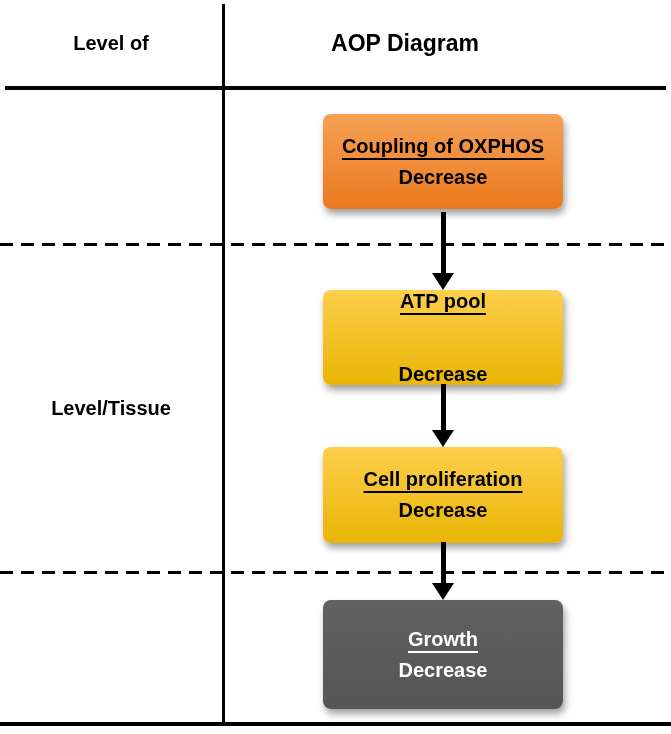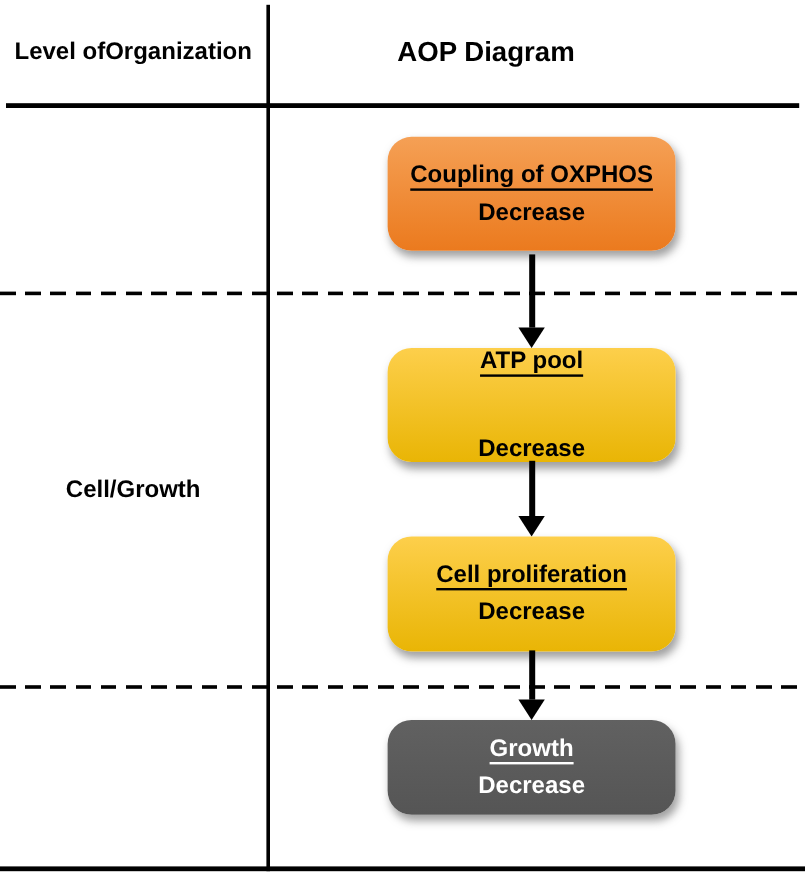--- a/index.html
+++ b/index.html
@@ -57,29 +57,29 @@
     font-size: 20px; font-weight: bold; line-height: 1.4; text-align: center;
   }
   .level-macro      { top: 90px;  height: 153px; }
   .level-celltissue { top: 245px; height: 326px; }
   .level-individual { top: 573px; height: 149px; }
 
   
   .node {
     position: absolute;
     left: 323px; width: 240px;
-    border-radius: 20px;
+    border-radius: 8px;
     display: flex; flex-direction: column; align-items: center; justify-content: center;
     font-size: 20px; font-weight: bold; line-height: 1.55; text-align: center;
     box-shadow: 2px 5px 7px rgba(110,110,110,0.65);
   }
   .node-1 { top: 114px; height: 95px; }
   .node-2 { top: 290px; height: 95px; }
   .node-3 { top: 447px; height: 96px; }
-  .node-4 { top: 600px; height: 79px; }
+  .node-4 { top: 600px; height: 109px; }
   .node-title {
     text-decoration: underline;
     text-decoration-thickness: 2px;
     text-underline-offset: 5px;
   }
 
   
   .arrow { position: absolute; left: 432px; width: 22px; }
   .arrow .shaft {
     position: absolute; left: 8.5px; top: 0;
@@ -102,34 +102,33 @@
   .arrow-3 .shaft { height: 41px; }
   .arrow-3 .head  { top: 41px; }
 </style>
 </head>
 <body>
 
 <div class="canvas">
 
   <div class="hdr-left">
     <span>Level of</span>
-    <span>Organization</span>
   </div>
   <div class="hdr-right">
     <span>AOP Diagram</span>
   </div>
 
   <div class="vline"></div>
   <div class="hrule header-rule"></div>
   <div class="hrule bottom-rule"></div>
   <div class="dashed sep1"></div>
   <div class="dashed sep2"></div>
 
   <div class="level-label level-celltissue">
-    <span>Cell/Growth</span>
+    <span>Level/Tissue</span>
   </div>
 
   <div class="node node-1" style="background: linear-gradient(rgb(245, 160, 85) 0%, rgb(235, 122, 30) 100%); color: rgb(0, 0, 0);">
     <span class="node-title">Coupling of OXPHOS</span>
     <span class="node-dir">Decrease</span>
   </div>
 
   <div class="arrow arrow-1">
     <div class="shaft"></div>
     <div class="head"></div>

